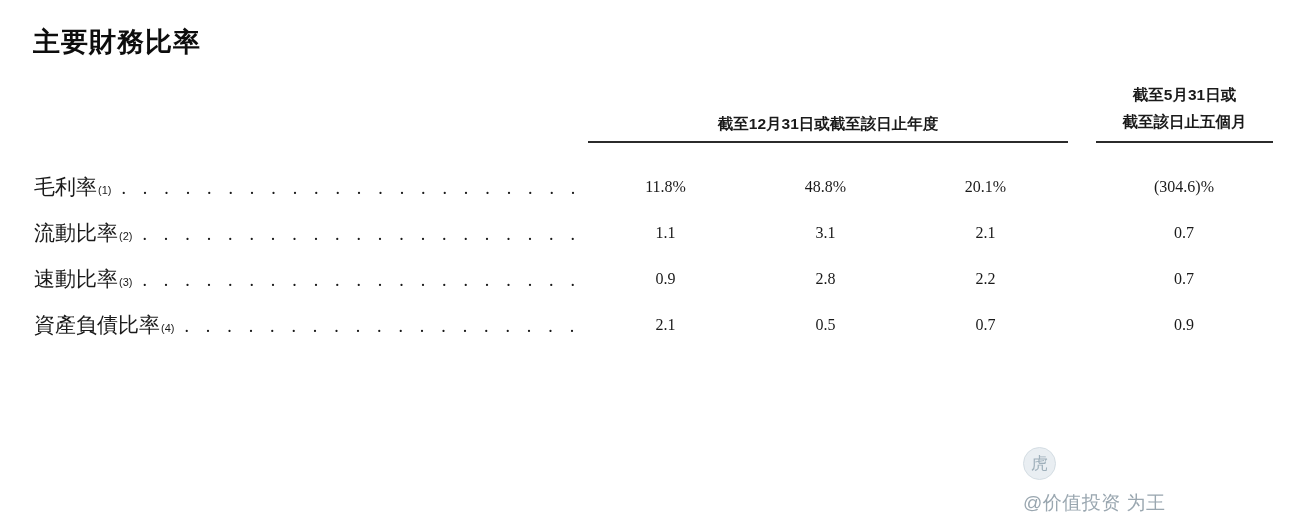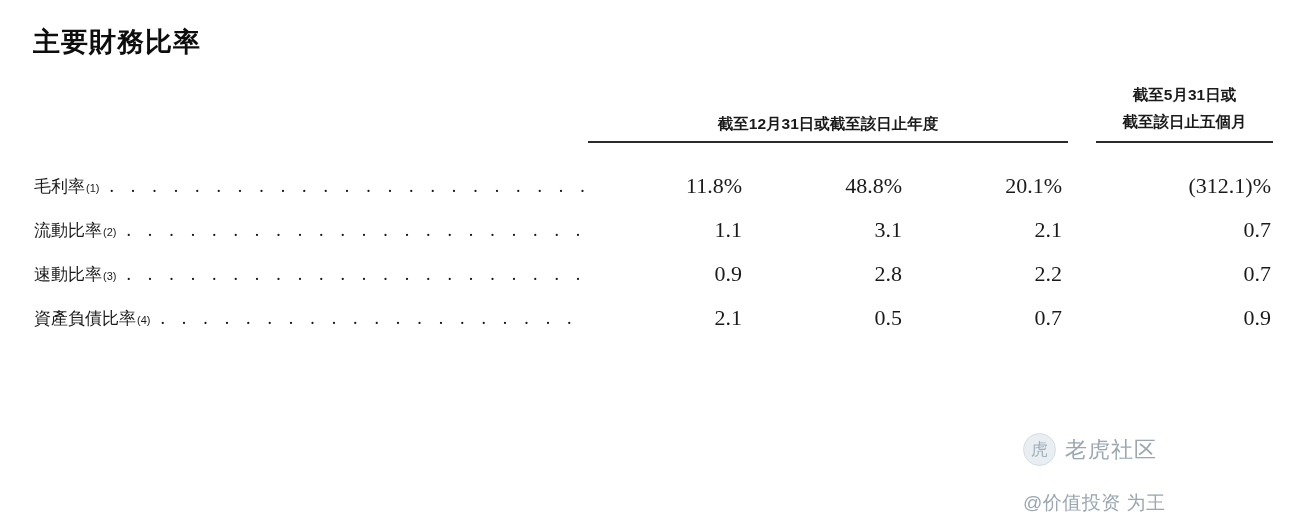--- a/index.html
+++ b/index.html
@@ -103,41 +103,41 @@
     font-family: "Liberation Sans", sans-serif;
   }
   td.label .lbl-inner {
     display: flex;
     align-items: baseline;
     width: 100%;
   }
   td.label .lbl-text {
     flex: 0 0 auto;
     font-family: "Liberation Sans", sans-serif;
-    font-size: 17px;
+    font-size: 21px;
   }
   td.label sup {
     font-size: 11px;
     vertical-align: super;
     margin-left: 1px;
   }
   td.label .dots {
     flex: 1 1 auto;
     overflow: hidden;
     white-space: nowrap;
     font-family: "Liberation Serif", serif;
     letter-spacing: 6.2px;
     font-size: 18px;
     margin-left: 10px;
     color: #1a1a1a;
   }
 
   td.num {
-    text-align: right;
-    font-size: 22px;
+    text-align: center;
+    font-size: 16px;
     padding-top: 13px;
     padding-bottom: 5px;
     padding-right: 6px;
     white-space: nowrap;
     font-family: "Liberation Serif", serif;
   }
   td.num.last { padding-right: 2px; }
 
   
   tr.first-data td { padding-top: 30px; }
@@ -170,21 +170,21 @@
     font-size: 17px;
     font-family: "Liberation Serif", serif;
   }
   .wm-text1 {
     font-family: "Liberation Sans", sans-serif;
     font-size: 22px;
     color: #9aa7b0;
     letter-spacing: 1px;
   }
   .wm-row2 {
-    margin-top: 24px;
+    margin-top: 10px;
     font-family: "Liberation Sans", sans-serif;
     font-size: 19px;
     color: #9aa7b0;
     letter-spacing: 0.5px;
   }
 </style>
 </head>
 <body>
 
 <div class="page-title">主要財務比率</div>
@@ -242,21 +242,21 @@
           <span class="lbl-inner">
             <span class="lbl-text">毛利率</span>
               <sup>(1)</sup>
             <span class="dots">. . . . . . . . . . . . . . . . . . . . . . . . . . . .</span>
           </span>
         </td>
         <td class="num">11.8%</td>
         <td class="num">48.8%</td>
         <td class="num">20.1%</td>
         <td></td>
-        <td class="num last">(312.1)%</td>
+        <td class="num last">(304.6)%</td>
       </tr>
       <tr>
         <td class="label">
           <span class="lbl-inner">
             <span class="lbl-text">流動比率</span>
               <sup>(2)</sup>
             <span class="dots">. . . . . . . . . . . . . . . . . . . . . . . . . . . .</span>
           </span>
         </td>
         <td class="num">1.1</td>
@@ -293,16 +293,15 @@
         <td></td>
         <td class="num last">0.9</td>
       </tr>
     </tbody>
   </table>
 </div>
 
 <div class="watermark">
   <div class="wm-row1">
     <div class="wm-logo">虎</div>
-    <div class="wm-text1">老虎社区</div>
   </div>
   <div class="wm-row2">@价值投资 为王</div>
 </div>
 
 </body></html>

